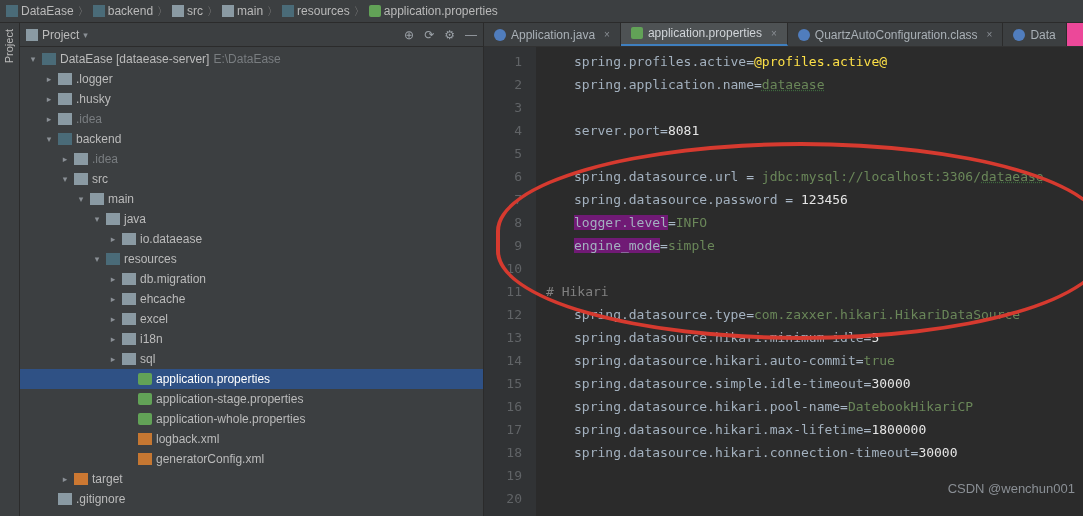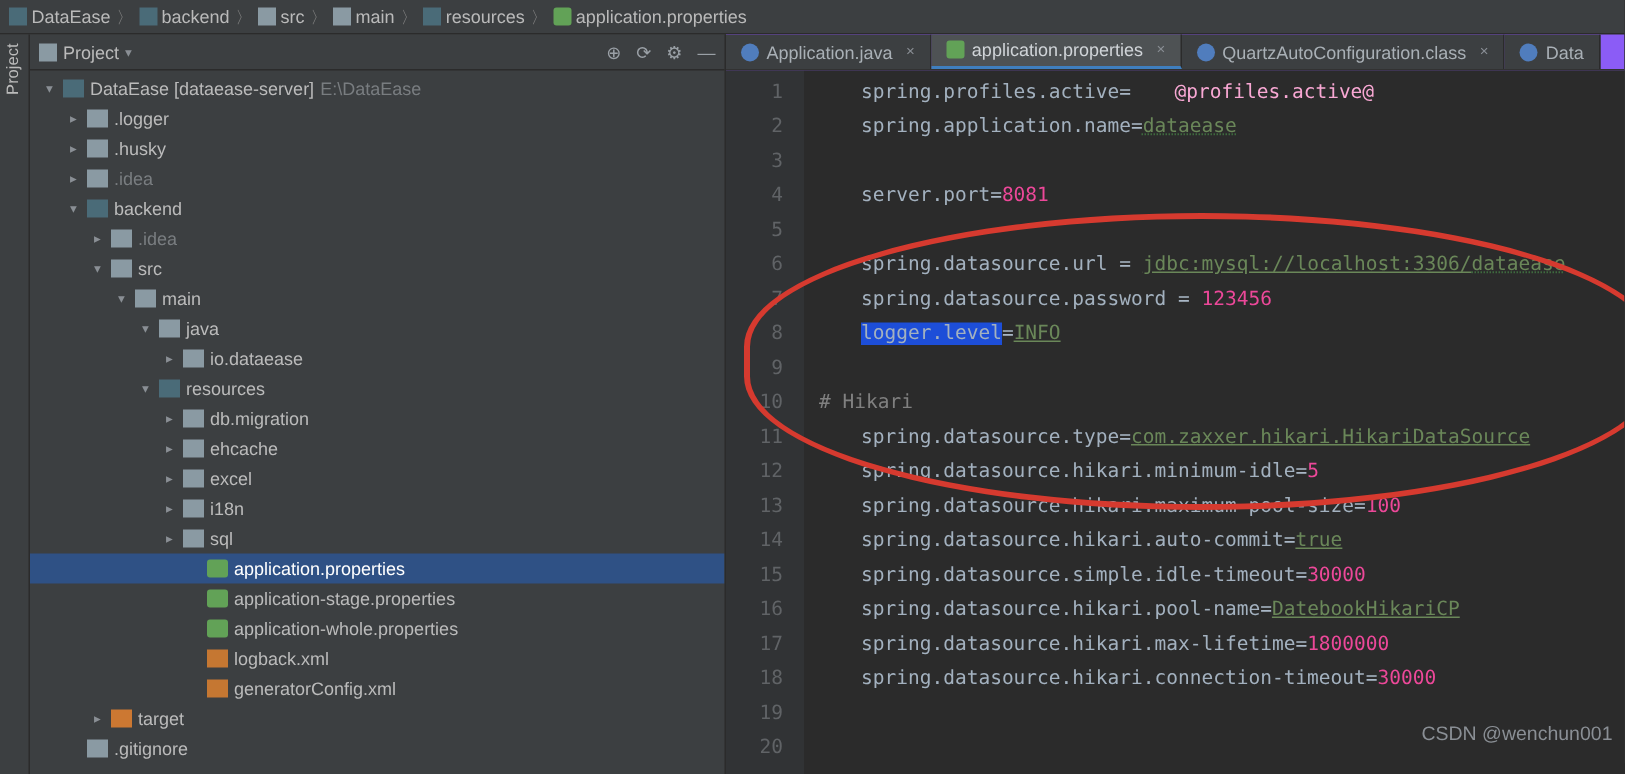--- a/index.html
+++ b/index.html
@@ -73,21 +73,21 @@
   .fic.mini { width:14px;height:12px;}
   .orangeText { color:#cc7832;}
 
   .editor-area {
     position:absolute; left:484px; top:23px; right:0; height:493px;
     background:#2b2b2b;
     display:flex; flex-direction:column;
   }
   .tabs {
     height:24px; display:flex; align-items:flex-end; border-bottom:1px solid #323232;
-    background:#8b5cf6; overflow:hidden;
+    background:#ec4899; overflow:hidden;
   }
   .tab {
     height:23px; padding:0 10px; display:flex;align-items:center; gap:5px;
     color:#a9b0b6; border-right:1px solid #2b2b2b; background:#3c3f41;
     font-size:12px;
   }
   .tab.active { background:#4e5254; color:#d0d4d8; border-bottom:2px solid #3f7fbf; height:24px;}
   .close-x { color:#8a8f95; font-size:10px; margin-left:4px;}
   .editor-body { flex:1; display:flex; position:relative; overflow:hidden;}
   .gutter {
@@ -97,25 +97,25 @@
   }
   .gutter div { padding-right:14px; height:23px; line-height:23px;}
   .code {
     flex:1; background:#2b2b2b;
     font-family:Consolas,Menlo,monospace; font-size:13px;
     padding-top:3px; padding-left:10px; position:relative;
   }
   .code .line { height:23px; line-height:23px; white-space:pre;}
   .k { color:#a3b1bf;margin-left:28px;}
   .eq { color:#a9b7c6;}
-  .v { color:#6a8759;text-decoration:underline;}
-  .vnum { color:#ec4899;}
-  .vlit { color:#f9a8d4;margin-left:29px;}
+  .v { color:#6a8759;}
+  .vnum { color:#e5e5e5;}
+  .vlit { color:#fde047;}
   .cm { color:#808080;}
-  .hlbox { background:#1d4ed8;}
+  .hlbox { background:#701a75;}
   .url-underline { text-decoration: underline dotted; text-decoration-color:#3e6a3e;}
   .ellipse-anno {
     position:absolute; left:-40px; top:95px; width:610px; height:198px;
     border:4px solid #d63a2f; border-radius:50%/45%;
     pointer-events:none;
   }
   .watermark {
     position:absolute; right:8px; bottom:20px; color:#8a8f95; font-size:13px;
     pointer-events:none;
   }
@@ -341,25 +341,25 @@
     <div class="code" id="code">
       <div class="ellipse-anno"></div>
     <div class="line"><span class="k">spring.profiles.active</span><span class="eq">=</span><span class="vlit">@profiles.active@</span></div>
         <div class="line"><span class="k">spring.application.name</span><span class="eq">=</span><span class="v url-underline">dataease</span></div>
         <div class="line"></div>
         <div class="line"><span class="k">server.port</span><span class="eq">=</span><span class="vnum">8081</span></div>
         <div class="line"></div>
         <div class="line"><span class="k">spring.datasource.url</span><span class="eq"> = </span><span class="v">jdbc:mysql://localhost:3306/</span><span class="v url-underline">dataease</span></div>
         <div class="line"><span class="k">spring.datasource.password</span><span class="eq"> = </span><span class="vnum">123456</span></div>
         <div class="line"><span class="k hlbox">logger.level</span><span class="eq">=</span><span class="v">INFO</span></div>
+        <div class="line"><span class="k hlbox">engine_mode</span><span class="eq">=</span><span class="v">simple</span></div>
         <div class="line"></div>
         <div class="line"><span class="cm"># Hikari</span></div>
         <div class="line"><span class="k">spring.datasource.type</span><span class="eq">=</span><span class="v">com.zaxxer.hikari.HikariDataSource</span></div>
         <div class="line"><span class="k">spring.datasource.hikari.minimum-idle</span><span class="eq">=</span><span class="vnum">5</span></div>
-        <div class="line"><span class="k">spring.datasource.hikari.maximum-pool-size</span><span class="eq">=</span><span class="vnum">100</span></div>
         <div class="line"><span class="k">spring.datasource.hikari.auto-commit</span><span class="eq">=</span><span class="v">true</span></div>
         <div class="line"><span class="k">spring.datasource.simple.idle-timeout</span><span class="eq">=</span><span class="vnum">30000</span></div>
         <div class="line"><span class="k">spring.datasource.hikari.pool-name</span><span class="eq">=</span><span class="v">DatebookHikariCP</span></div>
         <div class="line"><span class="k">spring.datasource.hikari.max-lifetime</span><span class="eq">=</span><span class="vnum">1800000</span></div>
         <div class="line"><span class="k">spring.datasource.hikari.connection-timeout</span><span class="eq">=</span><span class="vnum">30000</span></div>
       </div>
   </div>
 </div>
 
 <div class="watermark">CSDN @wenchun001</div>

